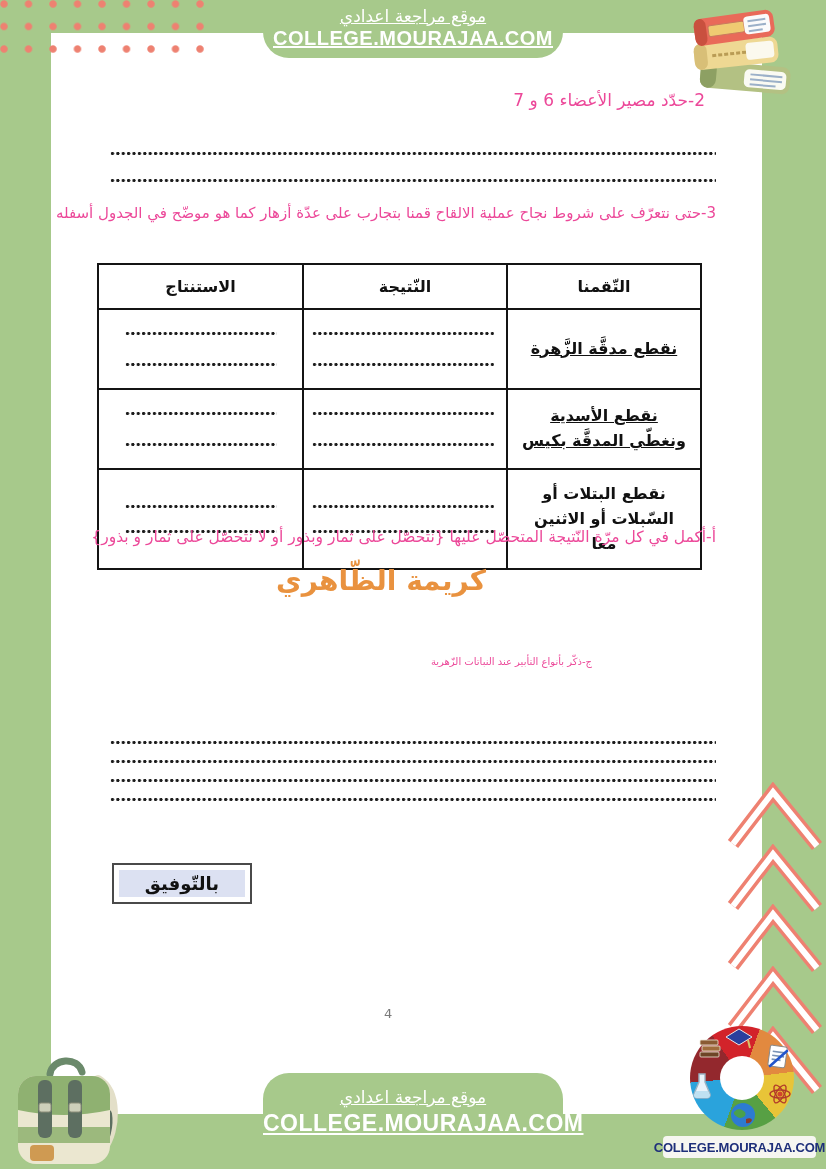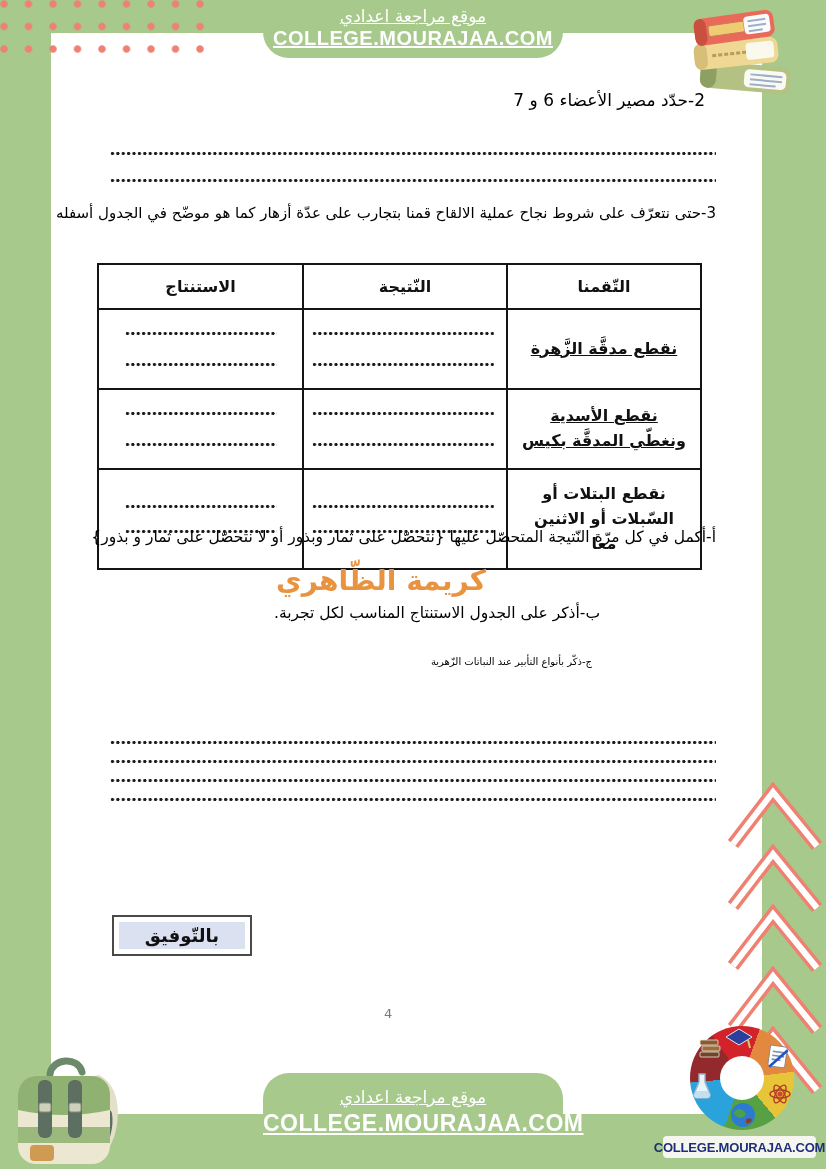--- a/index.html
+++ b/index.html
@@ -46,21 +46,21 @@
   .ring::after { content:""; position:absolute; left:30px; top:30px; width:44px; height:44px;
                  border-radius:50%; background:#fff; }
   .logo svg { position:absolute; }
   .logo-badge { position:absolute; left:663px; top:1136px; width:153px; height:22px;
                 background:#f6f6f1; border-radius:4px; z-index:7;
                 display:flex; align-items:center; justify-content:center; }
   .logo-badge span { font-family:"Liberation Sans", sans-serif; font-weight:bold;
                      font-size:13px; color:#1e2f7a; letter-spacing:-.2px; }
 
   
-  .txt { position:absolute; z-index:4; direction:rtl; color:#000000; white-space:nowrap; }
+  .txt { position:absolute; z-index:4; direction:rtl; color:#ec4899; white-space:nowrap; }
   .q2 { top:90px;  right:121px; font-size:17px; }
   .q3 { top:204px; right:110px; font-size:15px; }
   .qa { top:521px; right:110px; width:652px; font-size:15.5px; line-height:33px;
         white-space:normal; text-align:justify; }
   .qb { top:604px; right:226px; font-size:15.5px; }
   .qc { top:656px; right:234px; font-size:10px; }
   .watermark { position:absolute; left:276px; top:564px; z-index:5; direction:rtl;
                font-size:28px; font-weight:bold; color:#e9923f; white-space:nowrap; }
 
   .ansline { position:absolute; z-index:4; left:110px; width:606px; height:5px;
@@ -77,21 +77,21 @@
   .exp-table tr.r3 { height:46px;margin-left:16px; }
   .exp-table .exp-cell { line-height:1.55; }
   .dl { height:5px; margin:0 auto;
         background-image:radial-gradient(circle at 2.5px 2.5px, #1b1b1b 1.35px, rgba(0,0,0,0) 1.9px);
         background-size:5.4px 5px; background-repeat:repeat-x; }
   .dl-res { width:182px; } .dl-con { width:152px; }
   .dl + .dl { margin-top:26px; }
   tr.r3 .dl + .dl { margin-top:20px; }
 
   
-  .wish-box { position:absolute; left:112px; top:915px; width:140px; height:41px; z-index:4;
+  .wish-box { position:absolute; left:112px; top:863px; width:140px; height:41px; z-index:4;
               border:2px solid #4a4a4a; background:#fff; padding:5px; }
   .wish-inner { width:100%; height:100%; background:#dce1f2; display:flex;
                 align-items:center; justify-content:center; direction:rtl;
                 font-size:18px; font-weight:bold; color:#111; }
   .page-num { position:absolute; left:384px; top:1006px; z-index:4;
               font-size:13px; color:#7a7a7a; }
 </style>
 </head>
 <body>
 
@@ -183,21 +183,20 @@
       <td>
             <div class="dl dl-con"></div>
             <div class="dl dl-con"></div>
           </td>
     </tr>
   </tbody>
     </table>
 
   <div class="txt qa">أ-أكمل في كل مرّة النّتيجة المتحصّل عليها {نتحصّل على ثمار وبذور أو لا نتحصّل على ثمار و بذور}</div>
   <div class="watermark">كريمة الظّاهري</div>
-  <div class="txt qb">ب-أذكر على الجدول الاستنتاج المناسب لكل تجربة.</div>
   <div class="txt qc">ج-ذكّر بأنواع التأبير عند النباتات الزّهرية</div>
 
   <div class="ansline" style="top:740px"></div>
   <div class="ansline" style="top:759px"></div>
   <div class="ansline" style="top:778px"></div>
   <div class="ansline" style="top:797px"></div>
 
   <div class="wish-box">
     <div class="wish-inner">بالتّوفيق</div>
   </div>

